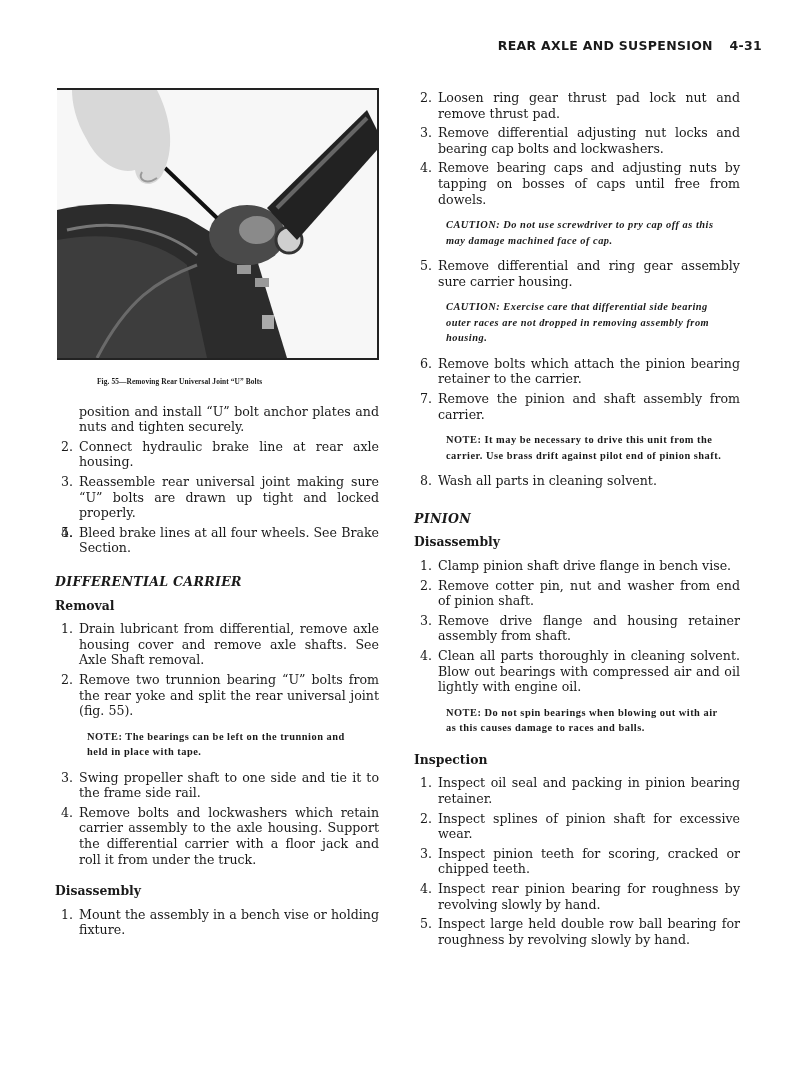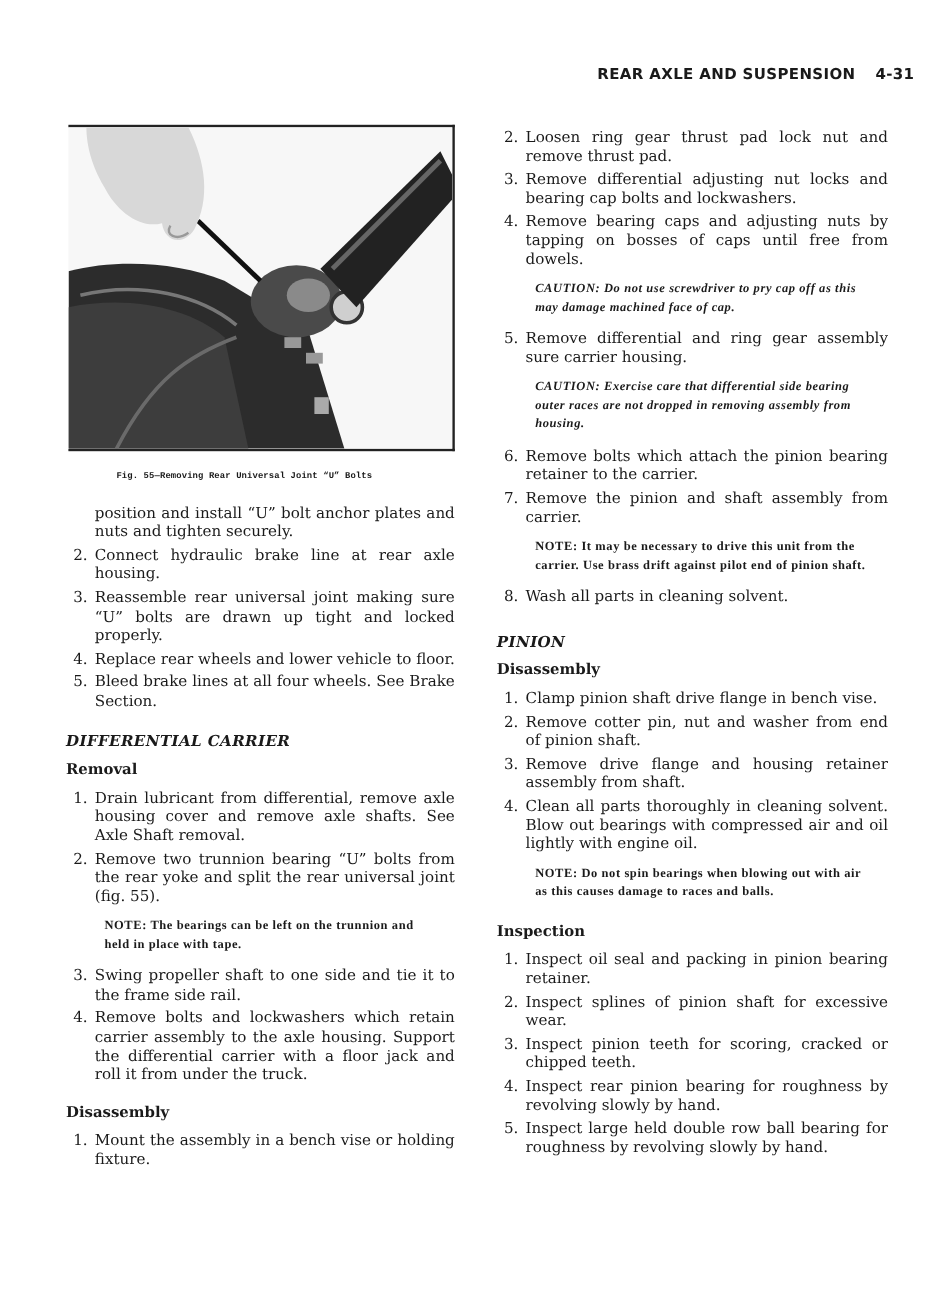--- a/index.html
+++ b/index.html
@@ -1,27 +1,27 @@
 <!DOCTYPE html>
 <html><head>
 <meta charset="utf-8">
 <style>
   html, body { margin: 0; padding: 0; background: #ffffff; }
   body { width: 790px; height: 1085px; position: relative; overflow: hidden; color: #1a1a1a; }
-  .page { position: absolute; left: 0; top: 16px; width: 790px; height: 847px; }
+  .page { position: absolute; left: 0; top: 0; width: 790px; height: 847px; }
   .header { position: absolute; right: 28px; top: 38px; font-family: "DejaVu Sans", sans-serif; font-weight: bold; font-size: 12.5px; letter-spacing: 0.3px; }
   .header .pg { margin-left: 12px; }
 
   .col { position: absolute; font-family: "DejaVu Serif", serif; font-size: 12.6px; line-height: 15.6px; }
   .col-left { left: 55px; top: 88px; width: 324px; }
   .col-right { left: 414px; top: 90px; width: 326px; }
 
   .figure { width: 320px; height: 268px; border: 2px solid #222; border-left: none; position: relative; overflow: hidden; background: #fafafa; margin-left: 2px; }
   .figure svg { display: block; }
-  .caption { font-family: Liberation Mono, monospace; font-weight: bold; font-size: 7.4px; margin: 14px 0 0 42px; letter-spacing: 0.1px; }
+  .caption { font-family: Liberation Serif, serif; font-weight: bold; font-size: 7.4px; margin: 14px 0 0 42px; letter-spacing: 0.1px; }
 
   ol.steps { list-style: none; margin: 0; padding: 0; }
   ol.steps li { position: relative; padding-left: 24px; margin-bottom: 4px; text-align: justify; }
   ol.steps li .num { position: absolute; left: 6px; top: 0; }
   .cont { padding-left: 24px; text-align: justify; margin-top: 14px; margin-bottom: 4px; }
 
   .para { text-indent: 8px; text-align: justify; margin: 6px 0 0 0; }
   .h-section { font-weight: bold; font-size: 12.6px; margin: 18px 0 8px 0; letter-spacing: 0.3px; font-style: italic; }
   .h-sub { font-weight: bold; font-size: 12.4px; margin: 8px 0 8px 0; }
 
@@ -64,21 +64,21 @@
         <rect x="198" y="188" width="14" height="9" fill="#999"></rect>
         <rect x="205" y="225" width="12" height="14" fill="#aaa"></rect>
       </svg>
     </div>
     <div class="caption">Fig. 55—Removing Rear Universal Joint “U” Bolts</div>
 
     <div class="cont">position and install “U” bolt anchor plates and nuts and tighten securely.</div>
     <ol class="steps">
       <li><span class="num">2.</span><span>Connect hydraulic brake line at rear axle housing.</span></li>
       <li><span class="num">3.</span><span>Reassemble rear universal joint making sure “U” bolts are drawn up tight and locked properly.</span></li>
-      <li><span class="num">4.</span><span>Replace rear wheels and lower vehicle to floor.</span></li>
+      <li><span class="num">4.</span></li>
       <li><span class="num">5.</span><span>Bleed brake lines at all four wheels. See Brake Section.</span></li>
     </ol>
 
 
     <div class="h-section">DIFFERENTIAL CARRIER</div>
     <div class="h-sub">Removal</div>
 
     <ol class="steps">
       <li><span class="num">1.</span><span>Drain lubricant from differential, remove axle housing cover and remove axle shafts. See Axle Shaft removal.</span></li>
       <li><span class="num">2.</span><span>Remove two trunnion bearing “U” bolts from the rear yoke and split the rear universal joint (fig. 55).</span></li>

